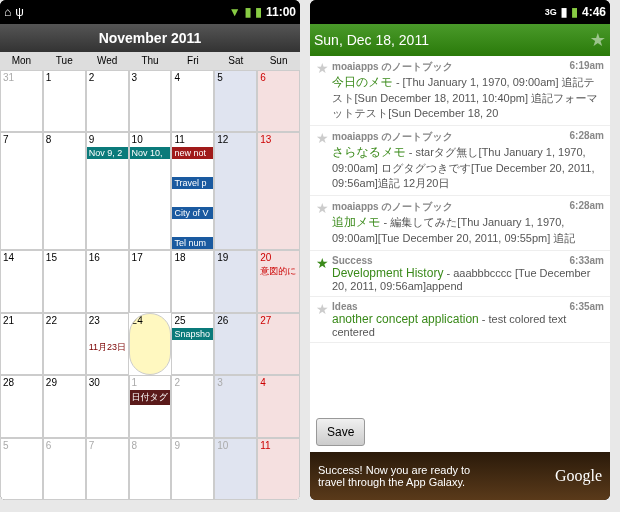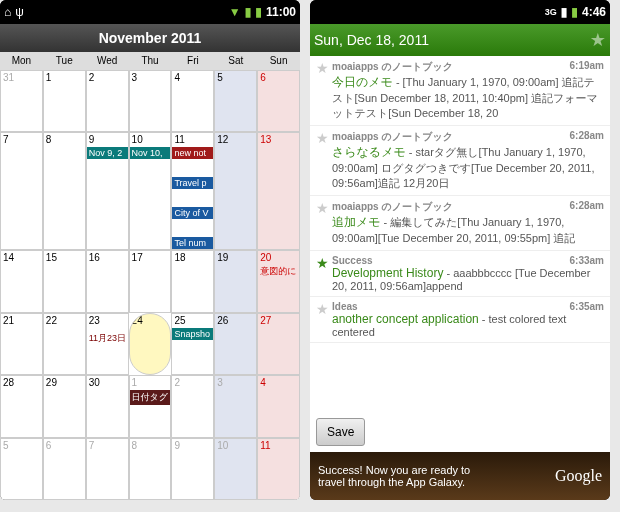--- a/index.html
+++ b/index.html
@@ -23,21 +23,21 @@
 .cal-cell.gray .num { color: #aaa; }
 .cal-cell.redtext .num { color: #c00; }
 .cal-cell.today { background: #fff8c0; border-radius: 21px; }
 .ev { font-size: 9px; padding: 1px 2px; margin-top: 14px; white-space: nowrap; overflow: hidden; color: #fff; }
 .ev2 { margin-top: 18px; }
 .ev.teal { background: #0a7a7a; }
 .ev.blue { background: #1a5aa0; }
 .ev.red { background: #a01a1a; }
 .ev.dark { background: #5a1a1a; }
 .txtred { color: #c00; font-size: 9px; margin-top: 14px; padding-left: 2px; }
-.txtdark { color: #7a0000; font-size: 9px; margin-top: 18px; padding-left: 2px; }
+.txtdark { color: #7a0000; font-size: 9px; margin-top: 27px; padding-left: 2px; }
 
 
 .notes-title { background: linear-gradient(#4a9a2a, #2a7a0a); color: #fff; height: 32px; display: flex; align-items: center; padding: 0 4px; font-size: 14px; }
 .notes-title .star { font-size: 18px; color: rgba(255,255,255,0.5); }
 .notes-list { flex: 1; background: #fff; overflow: hidden; }
 .note { display: flex; padding: 4px 6px; border-bottom: 1px solid #eee; font-size: 11px; }
 .note-star { width: 16px; color: #ccc; font-size: 14px; }
 .note-star.fav { color: #3a8a1a; }
 .note-body { flex: 1; }
 .note-head { display: flex; justify-content: space-between; color: #888; font-size: 10px; font-weight: bold; }

